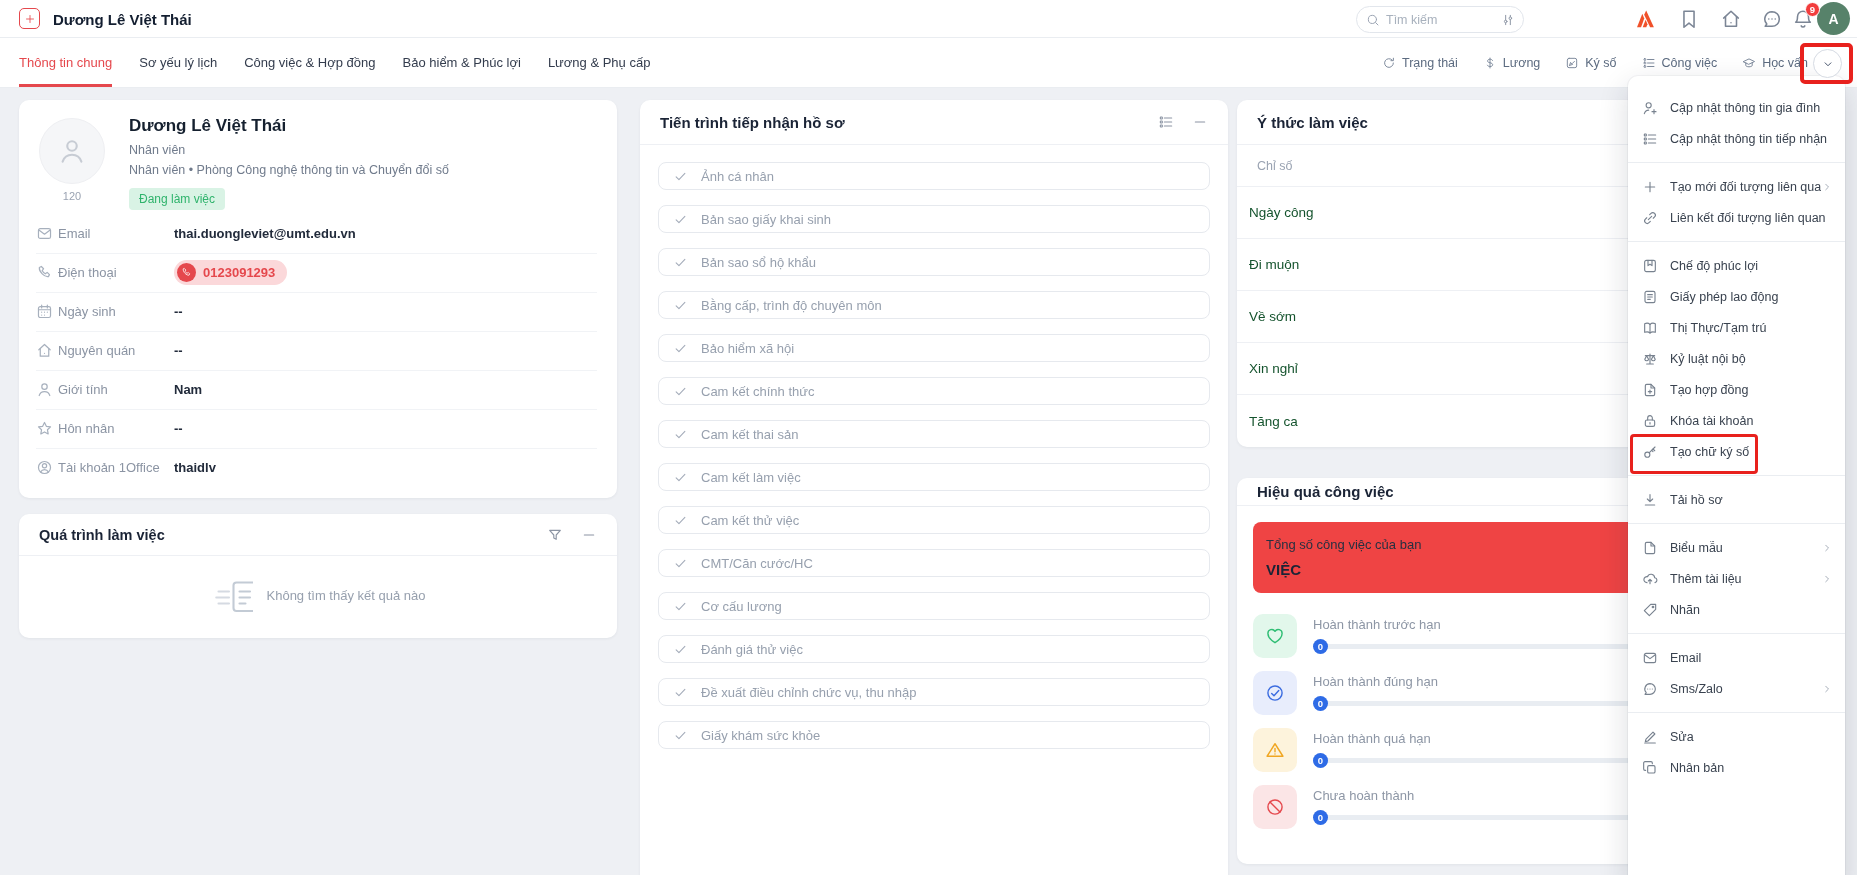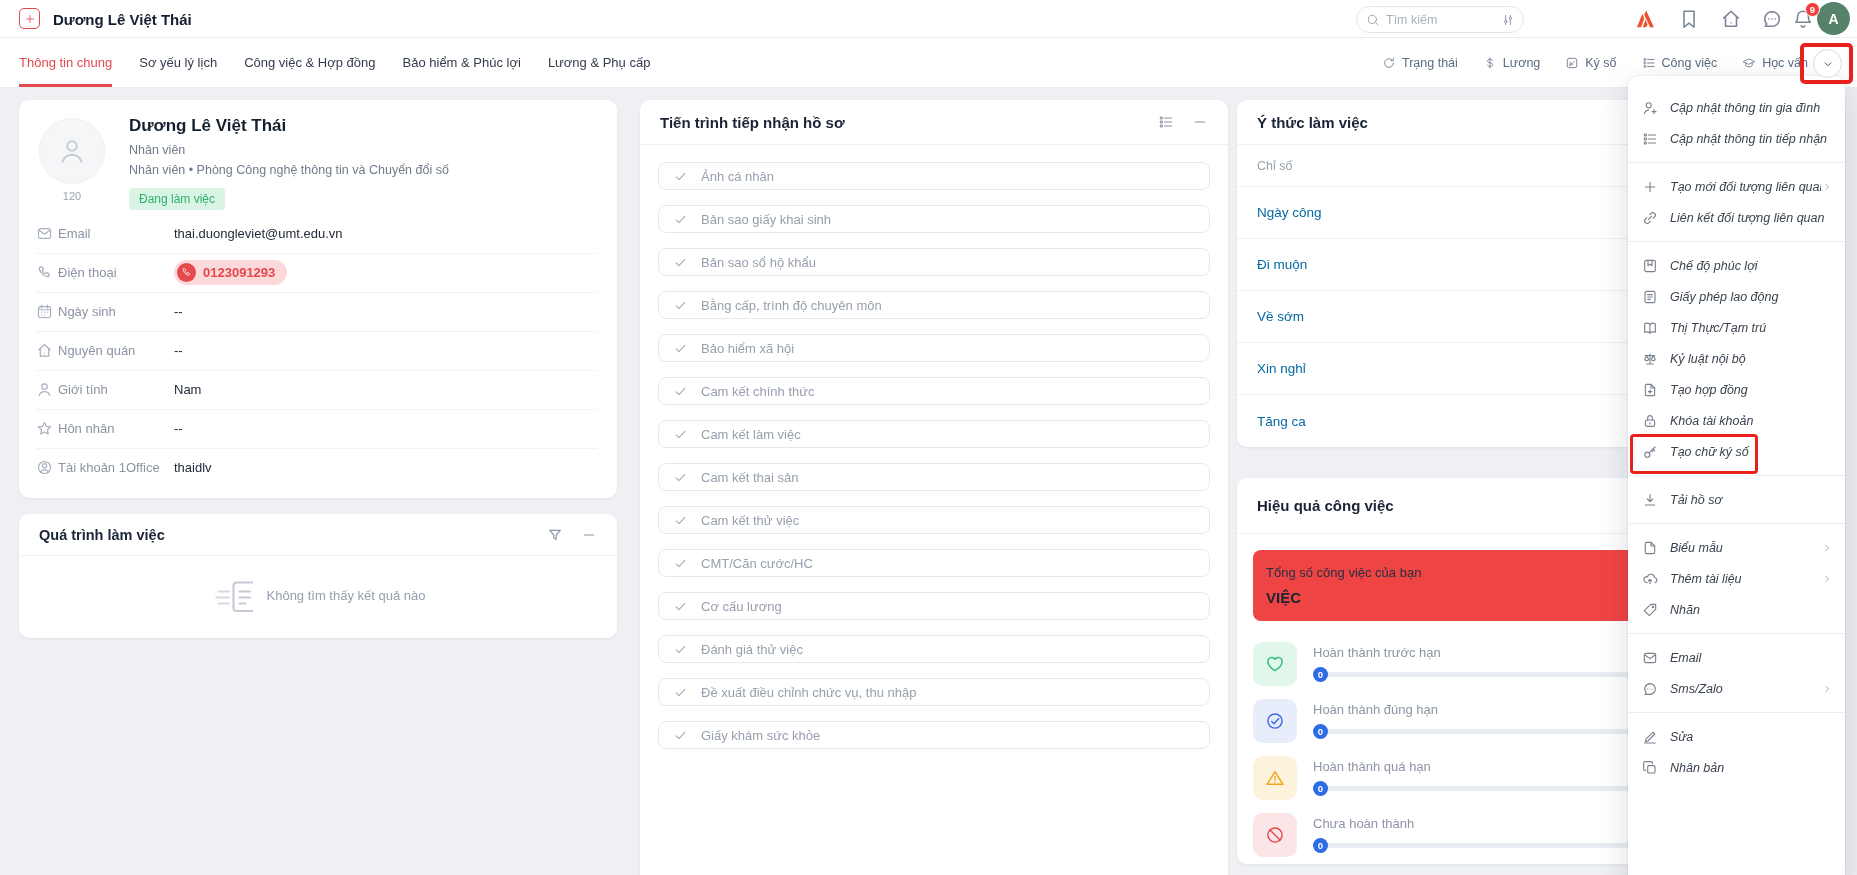--- a/index.html
+++ b/index.html
@@ -48,60 +48,60 @@
   .pf-info { position:absolute; left:110px; top:16px; right:20px; }
   .pf-name { font-size:17px; font-weight:700; color:#15202f; }
   .pf-role { font-size:12.5px; color:#707b8c; margin-top:7px; }
   .pf-dept { font-size:12.5px; color:#707b8c; margin-top:6px; }
   .pf-badge { display:inline-block; margin-top:11px; background:#d9f3e5; color:#2fb36c; font-size:12px; padding:4px 10px; border-radius:4px; }
   .fields { position:absolute; left:0; right:0; top:114px; }
   .f-row { height:39px; display:flex; align-items:center; padding:0 20px 0 17px; position:relative; }
   .f-row + .f-row::before { content:''; position:absolute; top:0; left:17px; right:20px; height:1px; background:#f1f3f6; }
   .f-icon { width:17px; height:17px; color:#a7b0bd; margin-right:5px; }
   .f-label { width:116px; font-size:13px; color:#8b94a3; }
-  .f-value { font-size:13px; color:#222b3b; font-weight:400; }
+  .f-value { font-size:13px; color:#222b3b; font-weight:700; }
   .phone-pill { display:inline-flex; align-items:center; gap:7px; background:#fbd8da; border-radius:13px; height:25px; padding:0 12px 0 3px; cursor:pointer; }
   .phone-pill .p-circ { width:19px; height:19px; border-radius:50%; background:#e5484d; color:#fff; display:flex; align-items:center; justify-content:center; }
   .phone-pill .p-circ .ic { width:11px; height:11px; }
   .phone-pill .p-num { font-size:13px; font-weight:600; color:#e5484d; }
 
   
   .empty-wrap { height:79px; display:flex; align-items:center; justify-content:center; gap:14px; }
   .empty-wrap .ic { width:42px; height:36px; color:#c3cbd5; }
   .empty-text { font-size:13px; color:#97a0ae; }
 
   
   .ob-list { padding:17px 18px; }
   .check-row { height:28px; border:1px solid #e6e9ee; border-radius:8px; display:flex; align-items:center; gap:13px; padding:0 14px; margin-bottom:15px; font-size:13px; color:#97a0ae; cursor:pointer; background:#fff; }
   .check-row .ic { width:15px; height:15px; color:#a3abb9; }
 
   
   .aw-colhead { height:42px; display:flex; align-items:center; padding:0 20px; font-size:12.5px; color:#9aa3b2; border-bottom:1px solid #eef0f4; }
-  .aw-row { height:52px; display:flex; align-items:center; padding:0 20px; font-size:13.5px; color:#0369a1; border-bottom:1px solid #eef0f4; }
+  .aw-row { height:52px; display:flex; align-items:center; padding:0 12px; font-size:13.5px; color:#14532d; border-bottom:1px solid #eef0f4; }
   .aw-row:last-child { border-bottom:none; }
 
   
   .total-box { margin:16px 16px 0; background:#ef4444; border-radius:8px; padding:15px 13px; }
   .total-label { font-size:13px; color:#273041; }
   .total-unit { font-size:15px; font-weight:800; color:#1b2436; margin-top:9px; }
   .perf-rows { padding:21px 16px 0; }
   .perf-row { display:flex; margin-bottom:13px; height:44px; }
   .perf-ico { width:44px; height:44px; border-radius:10px; display:flex; align-items:center; justify-content:center; }
   .perf-ico .ic { width:20px; height:20px; }
   .perf-body { flex:1; margin-left:16px; padding-top:3px; }
   .perf-label { font-size:13px; color:#8d96a5; }
   .perf-barrow { margin-top:7px; position:relative; height:15px; }
   .perf-bar { position:absolute; left:2px; right:0; top:5px; height:5px; background:#e9edf2; border-radius:3px; }
   .perf-count { position:absolute; left:0; top:0; min-width:15px; height:15px; border-radius:8px; background:#2e6be6; color:#fff; font-size:9.5px; font-weight:700; display:flex; align-items:center; justify-content:center; padding:0 4px; z-index:1; }
 
   
   .menu { position:absolute; left:1628px; top:76px; width:217px; height:810px; background:#fff; border-radius:10px; box-shadow:0 10px 30px rgba(22,31,48,.16), 0 0 0 1px rgba(22,31,48,.04); z-index:40; padding-top:16px; overflow:hidden; }
   .menu-item { height:31px; display:flex; align-items:center; padding:0 12px 0 14px; font-size:12.5px; color:#39424f; cursor:pointer; position:relative; white-space:nowrap; }
   .menu-ico { width:16px; height:16px; color:#78828f; margin-right:12px; }
-  .menu-label { flex:1; overflow:hidden;font-style:italic; }
+  .menu-label { flex:1; overflow:hidden; }
   .menu-sub { width:12px; height:12px; color:#98a1ae; }
   .menu-divider { height:1px; background:#eaedf1; margin:8px 0; }
   .menu-item.highlighted::after { content:''; position:absolute; left:2px; top:-2px; width:122px; height:34px; border:3.5px solid #e8211d; border-radius:4px; pointer-events:none; }
 
   
   .anno-box { position:absolute; left:1800px; top:43px; width:53px; height:41px; border:4px solid #e8211d; border-radius:5px; z-index:60; pointer-events:none; }
 </style>
 </head>
 <body>
 
@@ -431,29 +431,29 @@
           </svg>
         </span>
         <span>Cam kết chính thức</span>
       </div>
       <div class="check-row">
         <span class="ic ">
           <svg viewBox="0 0 24 24" fill="none" stroke="currentColor" stroke-width="1.7" stroke-linecap="round" stroke-linejoin="round">
             <path d="M5 12.5l4.5 4.5L19 7"></path>
           </svg>
         </span>
+        <span>Cam kết thai sản</span>
+      </div>
+      <div class="check-row">
+        <span class="ic ">
+          <svg viewBox="0 0 24 24" fill="none" stroke="currentColor" stroke-width="1.7" stroke-linecap="round" stroke-linejoin="round">
+            <path d="M5 12.5l4.5 4.5L19 7"></path>
+          </svg>
+        </span>
         <span>Cam kết làm việc</span>
-      </div>
-      <div class="check-row">
-        <span class="ic ">
-          <svg viewBox="0 0 24 24" fill="none" stroke="currentColor" stroke-width="1.7" stroke-linecap="round" stroke-linejoin="round">
-            <path d="M5 12.5l4.5 4.5L19 7"></path>
-          </svg>
-        </span>
-        <span>Cam kết thai sản</span>
       </div>
       <div class="check-row">
         <span class="ic ">
           <svg viewBox="0 0 24 24" fill="none" stroke="currentColor" stroke-width="1.7" stroke-linecap="round" stroke-linejoin="round">
             <path d="M5 12.5l4.5 4.5L19 7"></path>
           </svg>
         </span>
         <span>Cam kết thử việc</span>
       </div>
       <div class="check-row">
@@ -507,21 +507,21 @@
   <div id="aw-rows">
       <div class="aw-row">Ngày công</div>
       <div class="aw-row">Đi muộn</div>
       <div class="aw-row">Về sớm</div>
       <div class="aw-row">Xin nghỉ</div>
       <div class="aw-row">Tăng ca</div>
     </div>
 </div>
 
 <div class="card" style="left:1237px; top:478px; width:601px; height:386px;">
-  <div class="card-head" style="height:56px;">
+  <div class="card-head" style="height:28px;">
     <span class="card-title">Hiệu quả công việc</span>
   </div>
   <div class="total-box">
     <div class="total-label">Tổng số công việc của bạn</div>
     <div class="total-unit">VIỆC</div>
   </div>
   <div class="perf-rows">
       <div class="perf-row">
         <div class="perf-ico" style="background: rgb(226, 247, 235); color: rgb(47, 190, 116);">
           <span class="ic ">

